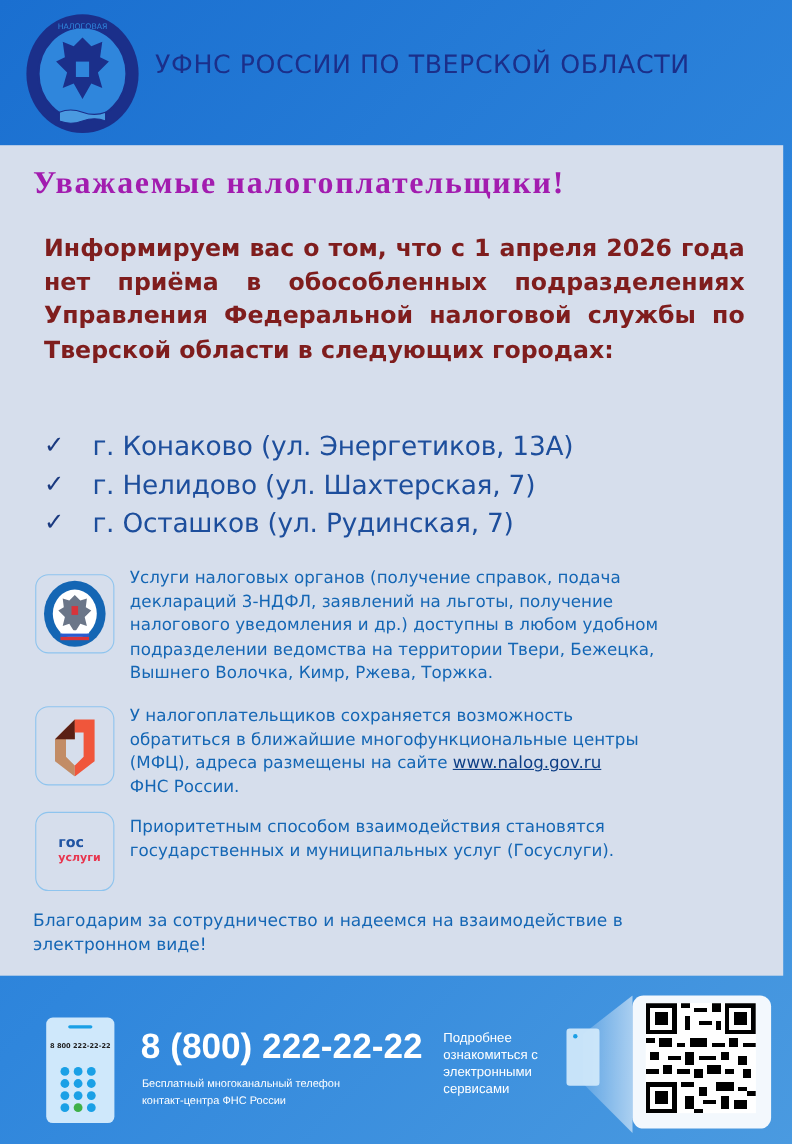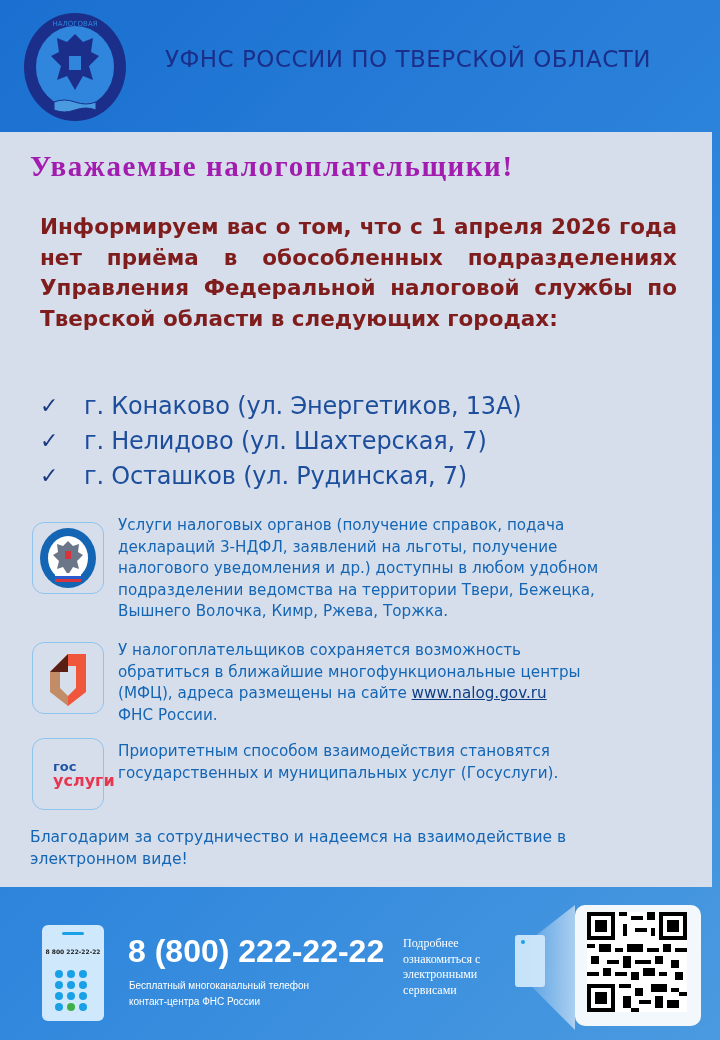--- a/index.html
+++ b/index.html
@@ -7,21 +7,21 @@
   body {
     font-family: "DejaVu Sans", sans-serif;
     background: linear-gradient(135deg, #1a6fd0 0%, #2f86dc 55%, #4a9ae0 100%);
     position: relative;
   }
   .header { position:absolute; left:0; top:0; width:720px; height:132px; }
   .emblem { position:absolute; left:22px; top:12px; width:106px; height:110px; }
   .org-title {
     position:absolute; left:141px; top:46px;
     font-family:"DejaVu Sans", sans-serif; font-size:23px; font-weight:500;
-    color:#1b2f8a; letter-spacing:0.5px; white-space:nowrap;margin-left:24px;
+    color:#1b2f8a; letter-spacing:0.5px; white-space:nowrap;
   }
   .panel {
     position:absolute; left:0; top:132px; width:712px; height:755px;
     background:#d6deec;
   }
   .greeting {
     position:absolute; left:30px; top:150px; width:670px;
     font-family:Liberation Serif, serif; font-weight:bold; font-size:29px;
     color:#a21caf; letter-spacing:1.6px; white-space:nowrap;
   }
@@ -63,21 +63,21 @@
   .phone-number {
     position:absolute; left:128px; top:933px;
     font-family:"Liberation Sans", sans-serif; font-weight:bold; font-size:32px; color:#ffffff; white-space:nowrap;
   }
   .phone-desc {
     position:absolute; left:129px; top:978px; width:260px;
     font-family:"Liberation Sans", sans-serif; font-size:10px; line-height:16px; color:#ffffff;
   }
   .more-text {
     position:absolute; left:403px; top:936px; width:110px;
-    font-family:Liberation Serif, serif; font-size:12px; line-height:15.5px; color:#ffffff;
+    font-family:Liberation Sans, sans-serif; font-size:12px; line-height:15.5px; color:#ffffff;
   }
   .beam {
     position:absolute; left:515px; top:905px; width:170px; height:125px;
   }
   .scanner {
     position:absolute; left:515px; top:935px; width:30px; height:52px;
     background:#cfe8fb; border-radius:3px; opacity:0.95;
   }
   .scanner .dot { position:absolute; left:6px; top:5px; width:4px; height:4px; border-radius:50%; background:#1aa0e6; }
   .qr-card {
@@ -154,21 +154,21 @@
     <div>У налогоплательщиков сохраняется возможность</div>
     <div>обратиться в ближайшие многофункциональные центры</div>
     <div><span>(МФЦ), адреса размещены на сайте </span><span class="link">www.nalog.gov.ru</span></div>
     <div>ФНС России.</div>
   </div>
 </div>
 
 <div class="info-block" style="top:738px;">
   <div class="icon-box" style="top:0px; flex-direction:column; align-items:flex-start; padding-left:20px;">
     <span style="font-family:'DejaVu Sans',sans-serif; font-weight:bold; font-size:13px; color:#2155a3; line-height:14px;">гос</span>
-    <span style="font-family:'DejaVu Sans',sans-serif; font-weight:bold; font-size:16px; color:#e8364f; line-height:14px;">услуги</span>
+    <span style="font-family:'DejaVu Sans',sans-serif; font-weight:bold; font-size:10px; color:#e8364f; line-height:14px;">услуги</span>
   </div>
   <div class="info-text" style="top:3px;">
     <div>Приоритетным способом взаимодействия становятся</div>
     <div>государственных и муниципальных услуг (Госуслуги).</div>
   </div>
 </div>
 
 <div class="thanks">
   <div>Благодарим за сотрудничество и надеемся на взаимодействие в</div>
   <div>электронном виде!</div>

